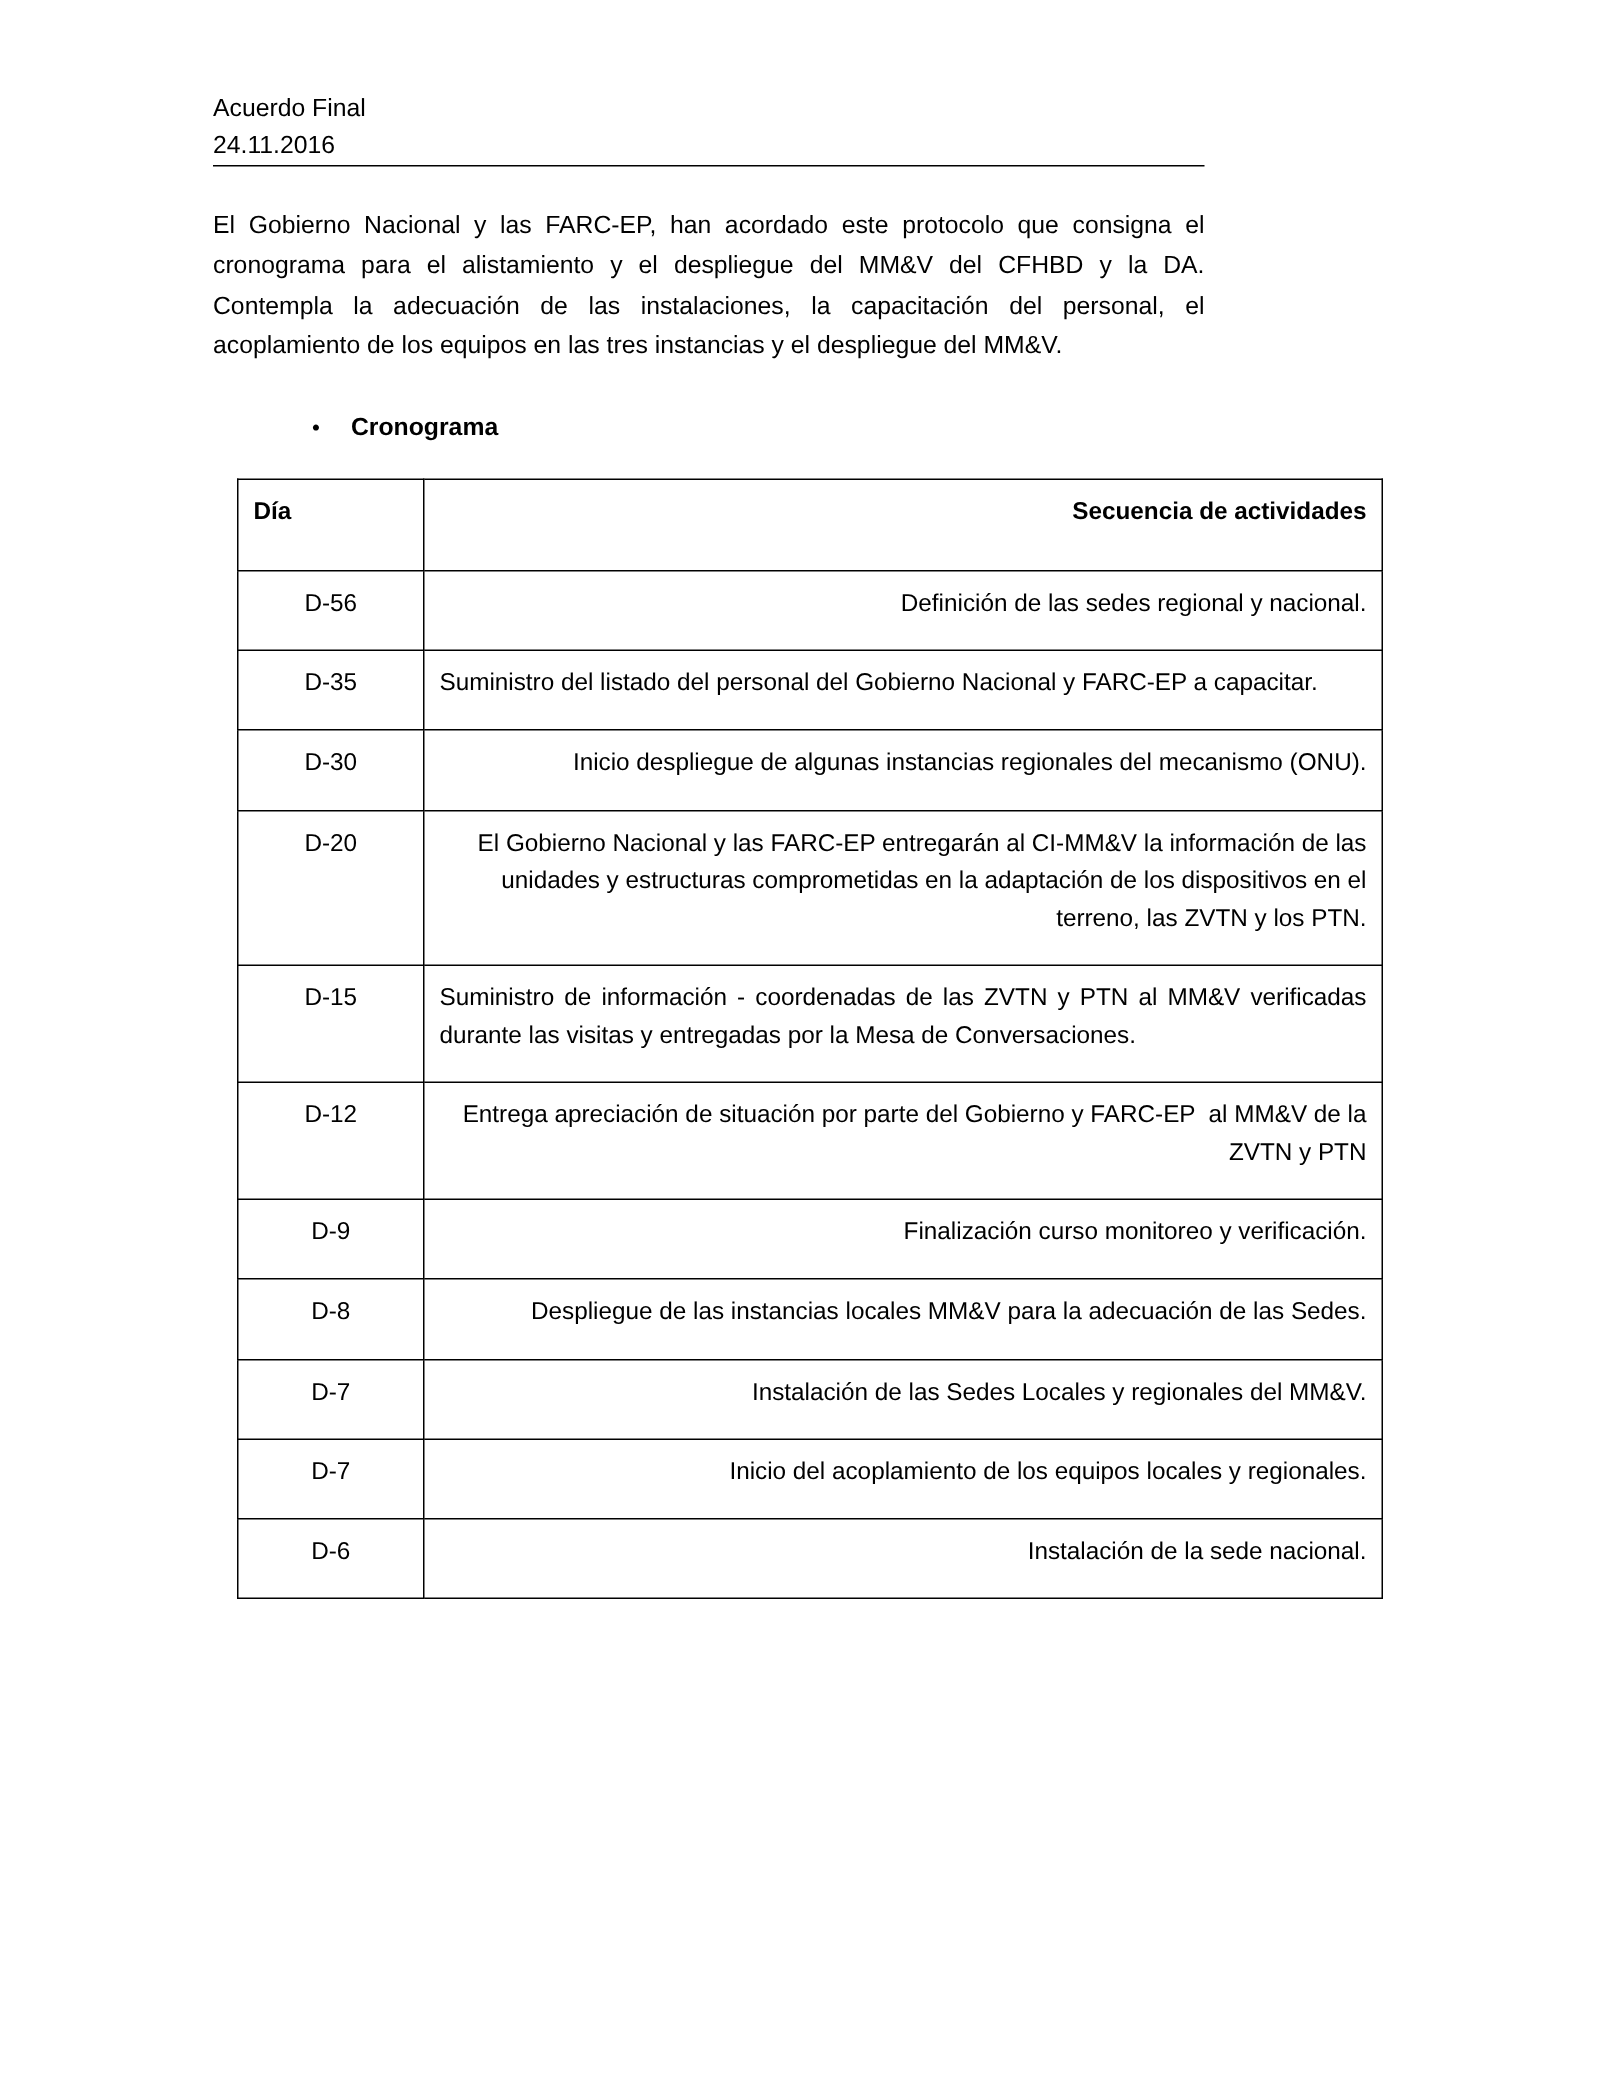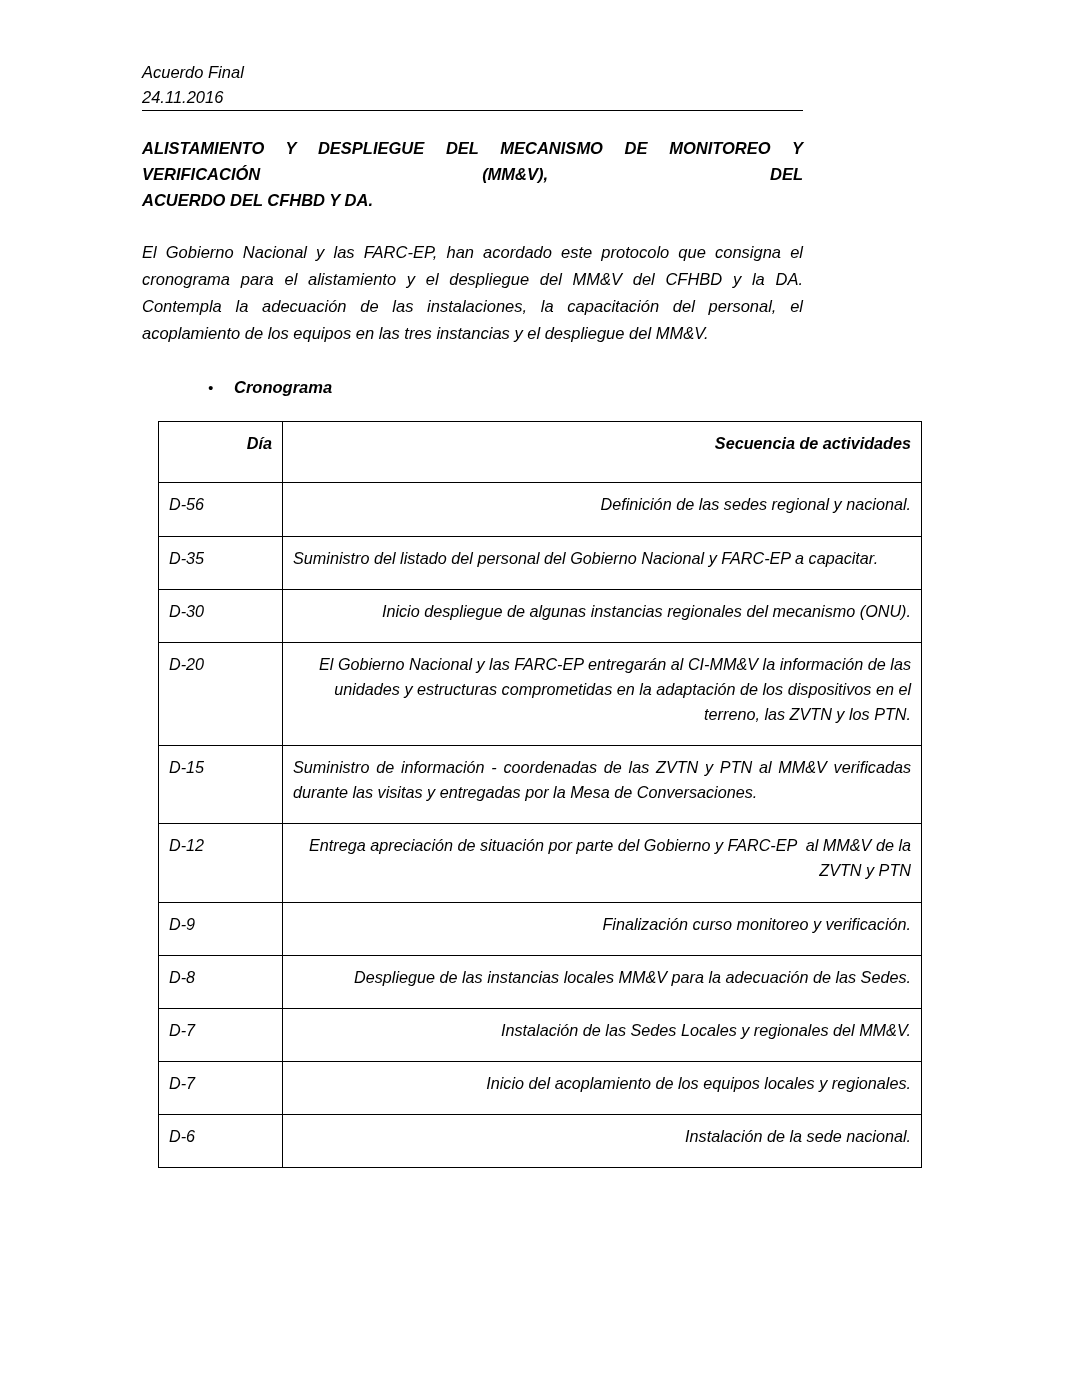--- a/index.html
+++ b/index.html
@@ -16,21 +16,20 @@
     -webkit-font-smoothing: antialiased;
   }
 
   .page {
     position: relative;
     width: 943px;
     height: 1397px;
     box-sizing: border-box;
     padding: 60px 140px 0 142px;
     background: #ffffff;
-    font-style: italic;
   }
 
   
   .doc-header {
     font-size: 16.5px;
     line-height: 1.52;
     margin: 0 0 0 0;
   }
   .doc-header div { white-space: pre; }
 
@@ -113,25 +112,25 @@
     border: 1.5px solid #000000;
     vertical-align: top;
     padding: 9px 10px 18px 10px;
     line-height: 1.55;
   }
   table.schedule th {
     font-weight: bold;
     text-align: center;
     padding-bottom: 26px;
   }
-  table.schedule th.th-day { text-align: right; }
+  table.schedule th.th-day { text-align: left; }
   table.schedule th.th-act { text-align: right; }
 
   td.day-cell {
-    text-align: left;
+    text-align: center;
     padding-left: 4px;
     padding-right: 4px;
   }
   td.act-cell {
     text-align: right;
     padding-left: 13px;
     padding-right: 10px;
   }
   td.act-cell.justified {
     text-align: justify;
@@ -145,24 +144,20 @@
 
 <div class="page">
 
   <div class="doc-header">
     <div>Acuerdo Final</div>
     <div>24.11.2016</div>
   </div>
 
   <hr class="title-rule">
 
-  <div class="section-heading">
-    <div class="just-line">ALISTAMIENTO Y DESPLIEGUE DEL MECANISMO DE MONITOREO Y VERIFICACIÓN (MM&amp;V), DEL</div>
-    <div class="last-line">ACUERDO DEL  CFHBD Y DA.</div>
-  </div>
 
   <p class="body-par">El Gobierno Nacional y las FARC-EP, han acordado este protocolo que consigna el cronograma para el alistamiento y el despliegue del MM&amp;V del CFHBD y la DA. Contempla la adecuación de las instalaciones, la capacitación del personal, el acoplamiento de los equipos en las tres instancias y el despliegue del MM&amp;V.</p>
 
 
   <div class="bullet-row">
     <span class="bullet-dot">•</span>
     <span class="bullet-label">Cronograma</span>
   </div>
 
   <div class="schedule-wrap">

